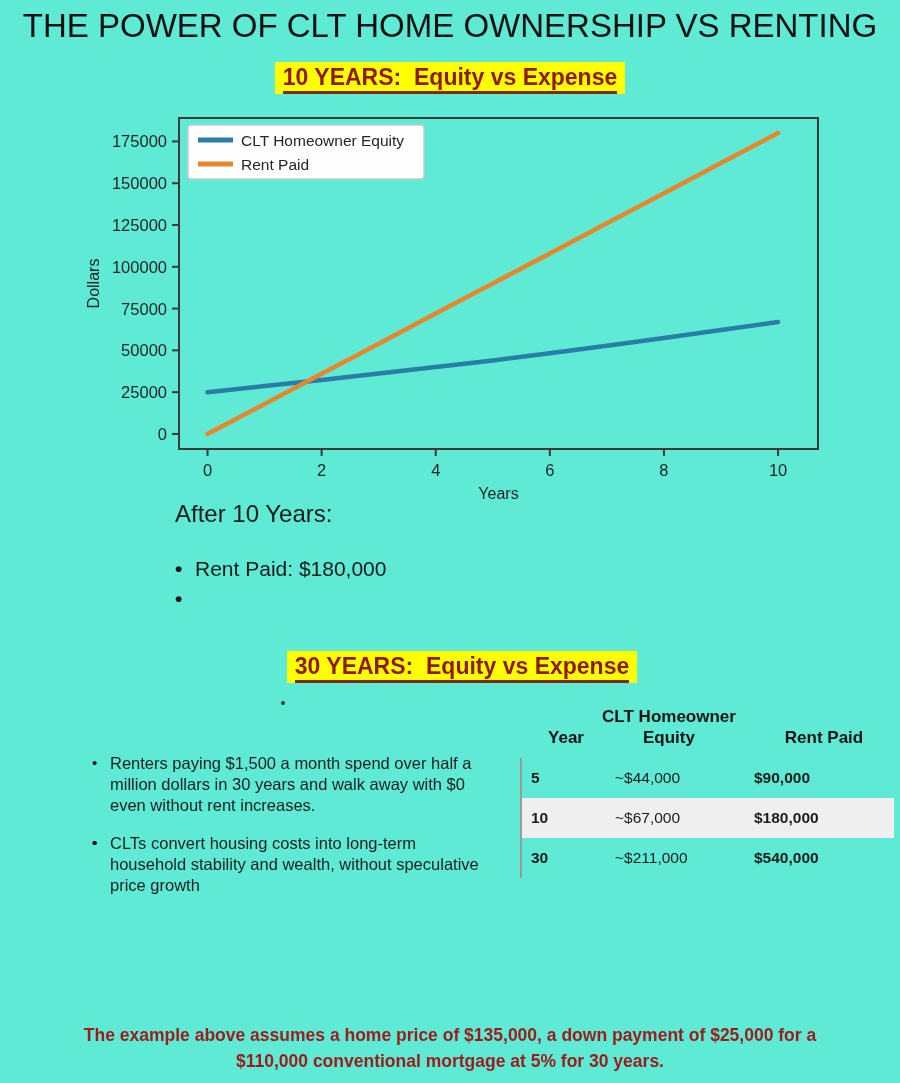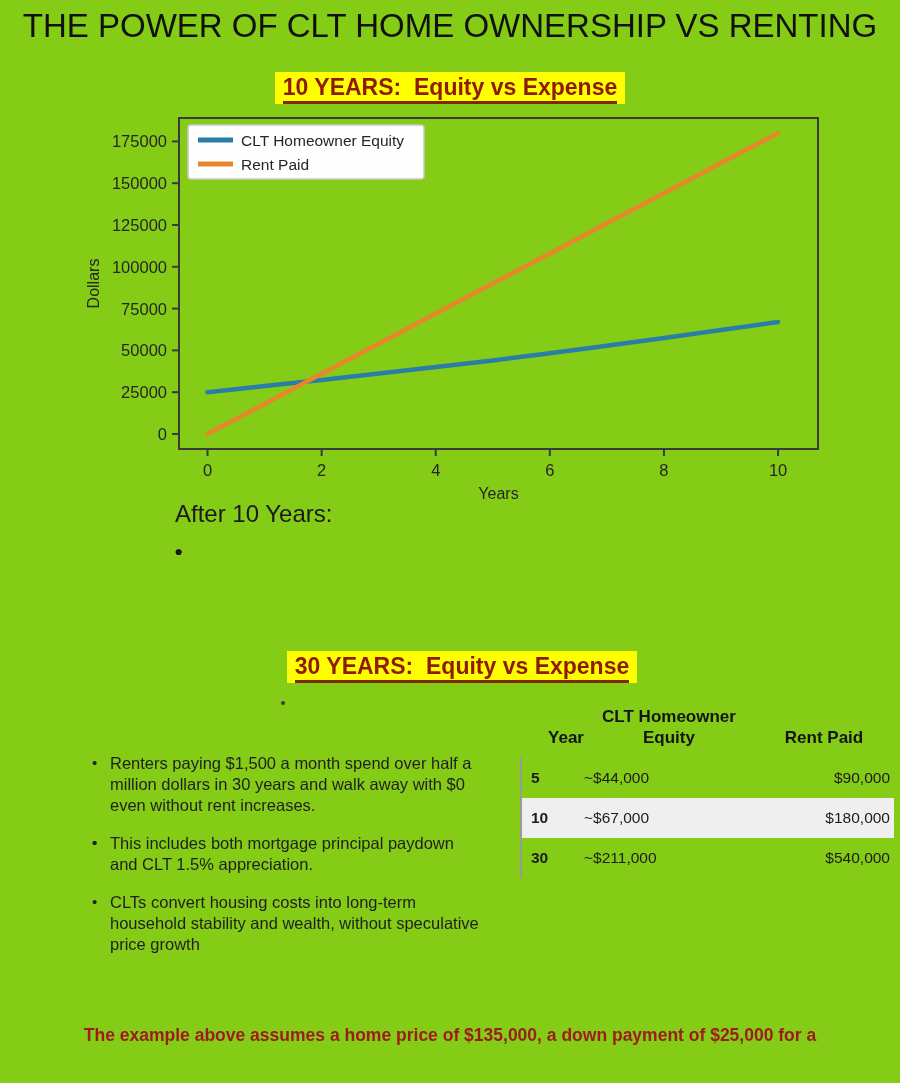--- a/index.html
+++ b/index.html
@@ -3,21 +3,21 @@
 <meta charset="utf-8">
 <style>
   * { margin: 0; padding: 0; box-sizing: border-box; }
   html, body { background: #ffffff; }
   body { font-family: "Liberation Sans", sans-serif; color: #1c1c1c; }
 
   .page {
     position: relative;
     width: 900px;
     height: 1083px;
-    background: #84cc16;
+    background: #5eead4;
     overflow: hidden;
     margin: 0 auto;
   }
 
   .main-title {
     position: absolute;
     top: 7px; left: 0; right: 0;
     text-align: center;
     font-size: 33px;
     font-weight: 400;
@@ -32,41 +32,41 @@
     padding: 2px 8px 3px 8px;
     font-size: 23px;
     font-weight: 700;
     color: #8f1a06;
     white-space: pre-wrap;
   }
   .hl .u {
     border-bottom: 3px solid #7d2a05;
     padding-bottom: 1px;
   }
-  .hl-10 { top: 72px; }
+  .hl-10 { top: 62px; }
   .hl-30 { top: 651px; margin-left: 24px; }
 
   .chart-box {
     position: absolute;
     left: 85px; top: 107px;
     width: 745px; height: 398px;
   }
   .chart-box svg { display: block; width: 100%; height: 100%; }
   .chart-box text { font-family: "Liberation Sans", sans-serif; fill: #262626; }
 
   .after-block {
     position: absolute;
     left: 175px; top: 500px;
     width: 480px;
   }
   .after-title {
     font-size: 24px;
     font-weight: 400;
     color: #1a1a1a;
-    margin-bottom: 9px;
+    margin-bottom: 26px;
   }
   .after-bullets { list-style: none; }
   .after-bullets li {
     font-size: 21px;
     color: #1a1a1a;
     line-height: 30px;
     padding-left: 20px;
     position: relative;
   }
   .after-bullets li .dot {
@@ -125,22 +125,22 @@
   .t-row {
     display: grid;
     grid-template-columns: 62px 170px 140px;
     height: 40px;
     align-items: center;
     font-size: 15.5px;
     color: #1c1c1c;
   }
   .t-row:nth-child(even) { background: #efefef; }
   .t-row .c-year { font-weight: 700; padding-left: 9px; }
-  .t-row .c-equity { text-align: left; }
-  .t-row .c-rent { text-align: right; padding-right: 4px; }
+  .t-row .c-equity { text-align: left; margin-left: 31px; }
+  .t-row .c-rent { padding-right: 4px; font-weight: bold; }
 
   .footer {
     position: absolute;
     left: 40px; right: 40px;
     top: 1022px;
     text-align: center;
     font-size: 17.5px;
     font-weight: 700;
     line-height: 26px;
     color: #9e1b1b;
@@ -196,35 +196,35 @@
         <line x1="113" y1="33" x2="148" y2="33" stroke="#2a7da6" stroke-width="5"></line>
         <text x="156" y="38.5" font-size="15.5" fill="#1a1a1a">CLT Homeowner Equity</text>
         <line x1="113" y1="57" x2="148" y2="57" stroke="#e8862c" stroke-width="5"></line>
         <text x="156" y="62.5" font-size="15.5" fill="#1a1a1a">Rent Paid</text>
       </svg>
   </div>
 
   <div class="after-block">
     <div class="after-title">After 10 Years:</div>
     <ul class="after-bullets">
-      <li><span class="dot">•</span></li>
+      <li><span class="dot">•</span><span>Rent Paid: $180,000</span></li>
       <li><span class="dot">•</span></li>
     </ul>
   </div>
 
   <div class="hl-wrap hl-30">
     <span class="hl"><span class="u">30 YEARS:  Equity vs Expense</span></span>
   </div>
 
   <div class="stray-dot"></div>
 
   <ul class="bullets-30">
     <li><span class="dot">•</span><span>Renters paying $1,500 a month spend over half a million dollars in 30 years and walk away with $0 even without rent increases.</span></li>
     <li><span class="dot">•</span></li>
-    <li><span class="dot">•</span><span>This includes both mortgage principal paydown and CLT 1.5% appreciation.</span></li>
+    <li><span class="dot">•</span></li>
     <li><span class="dot">•</span><span>CLTs convert housing costs into long-term household stability and wealth, without speculative price growth</span></li>
   </ul>
 
   <div class="table-30">
     <div class="t-head">
       <div class="h-year">Year</div>
       <div class="h-equity">CLT Homeowner Equity</div>
       <div class="h-rent">Rent Paid</div>
     </div>
     <div class="t-body">
@@ -241,15 +241,16 @@
       <div class="t-row">
         <div class="c-year">30</div>
         <div class="c-equity">~$211,000</div>
         <div class="c-rent">$540,000</div>
       </div>
     </div>
   </div>
 
   <div class="footer">
     <div>The example above assumes a home price of $135,000, a down payment of $25,000 for a</div>
+    <div>$110,000 conventional mortgage at 5% for 30 years.</div>
   </div>
 
 </div>
 
 </body></html>

